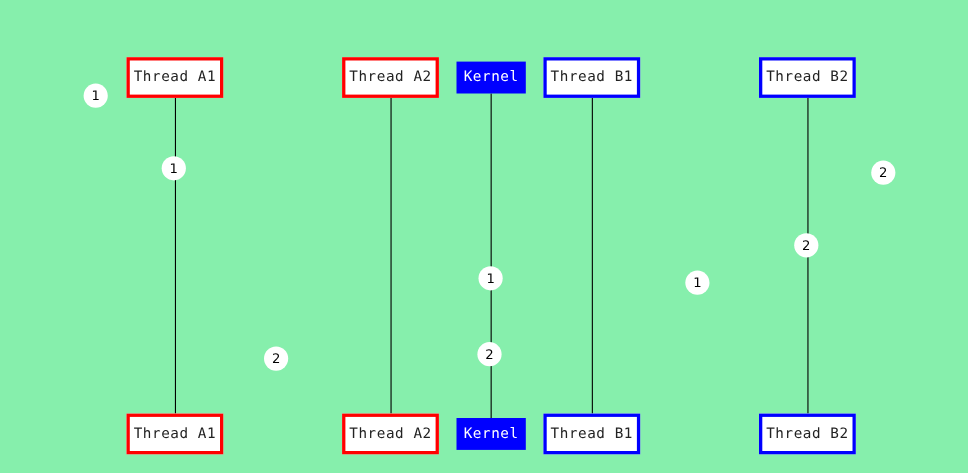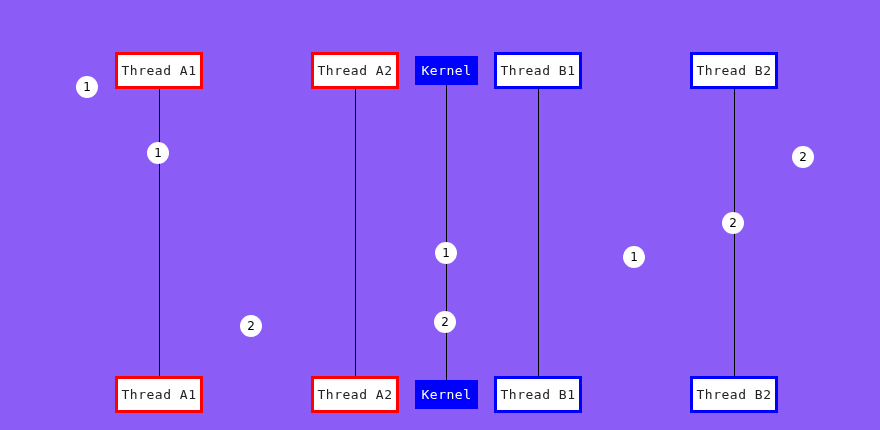--- a/index.html
+++ b/index.html
@@ -4,21 +4,21 @@
 <style>
   html, body {
     margin: 0;
     padding: 0;
     background: #000000;
   }
   #canvas {
     position: relative;
     width: 880px;
     height: 430px;
-    background: #8b5cf6;
+    background: #86efac;
     overflow: hidden;
     font-family: "DejaVu Sans Mono", "Liberation Mono", monospace;
   }
 
   
   .lifeline {
     position: absolute;
     width: 1px;
     background: #000000;
   }

